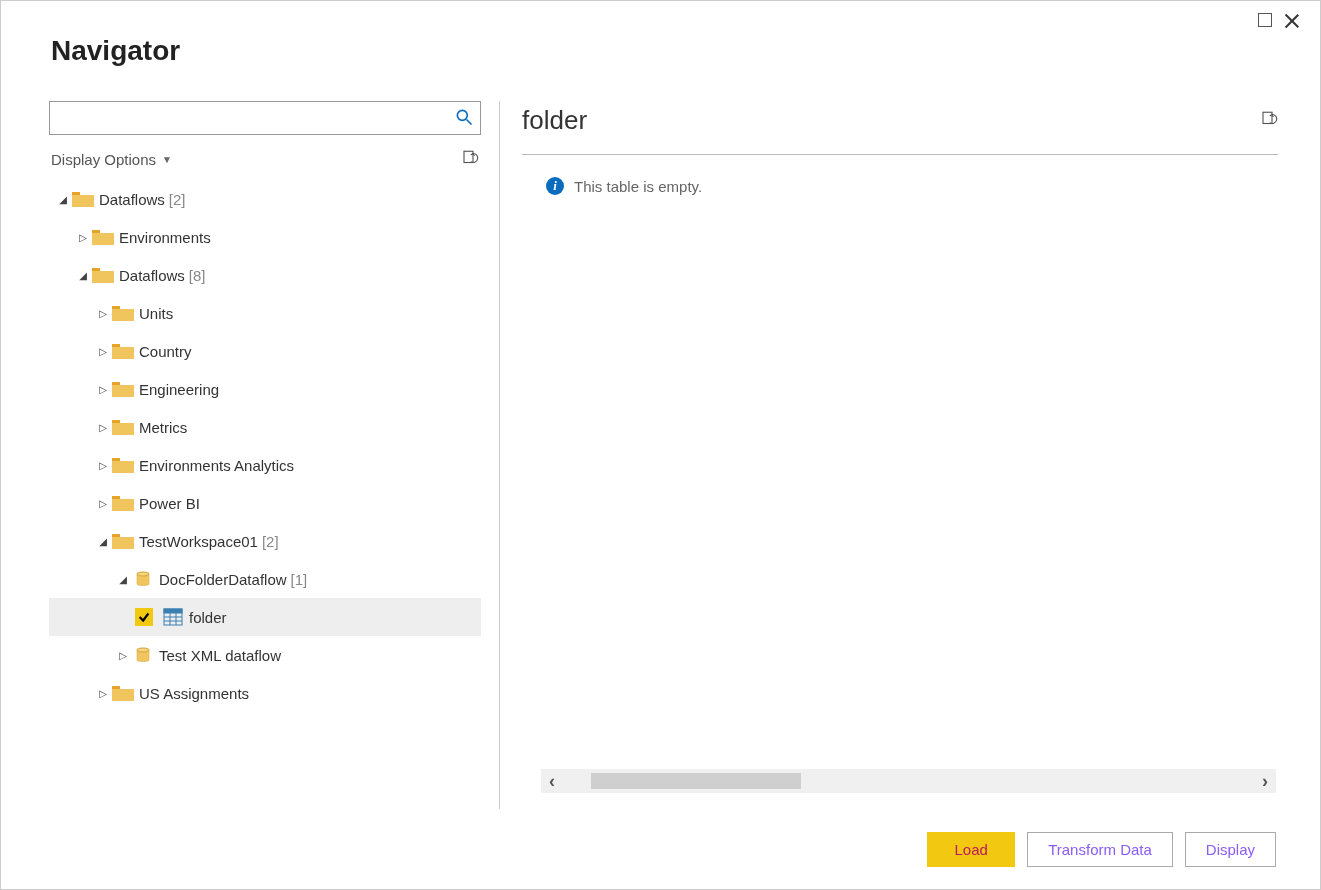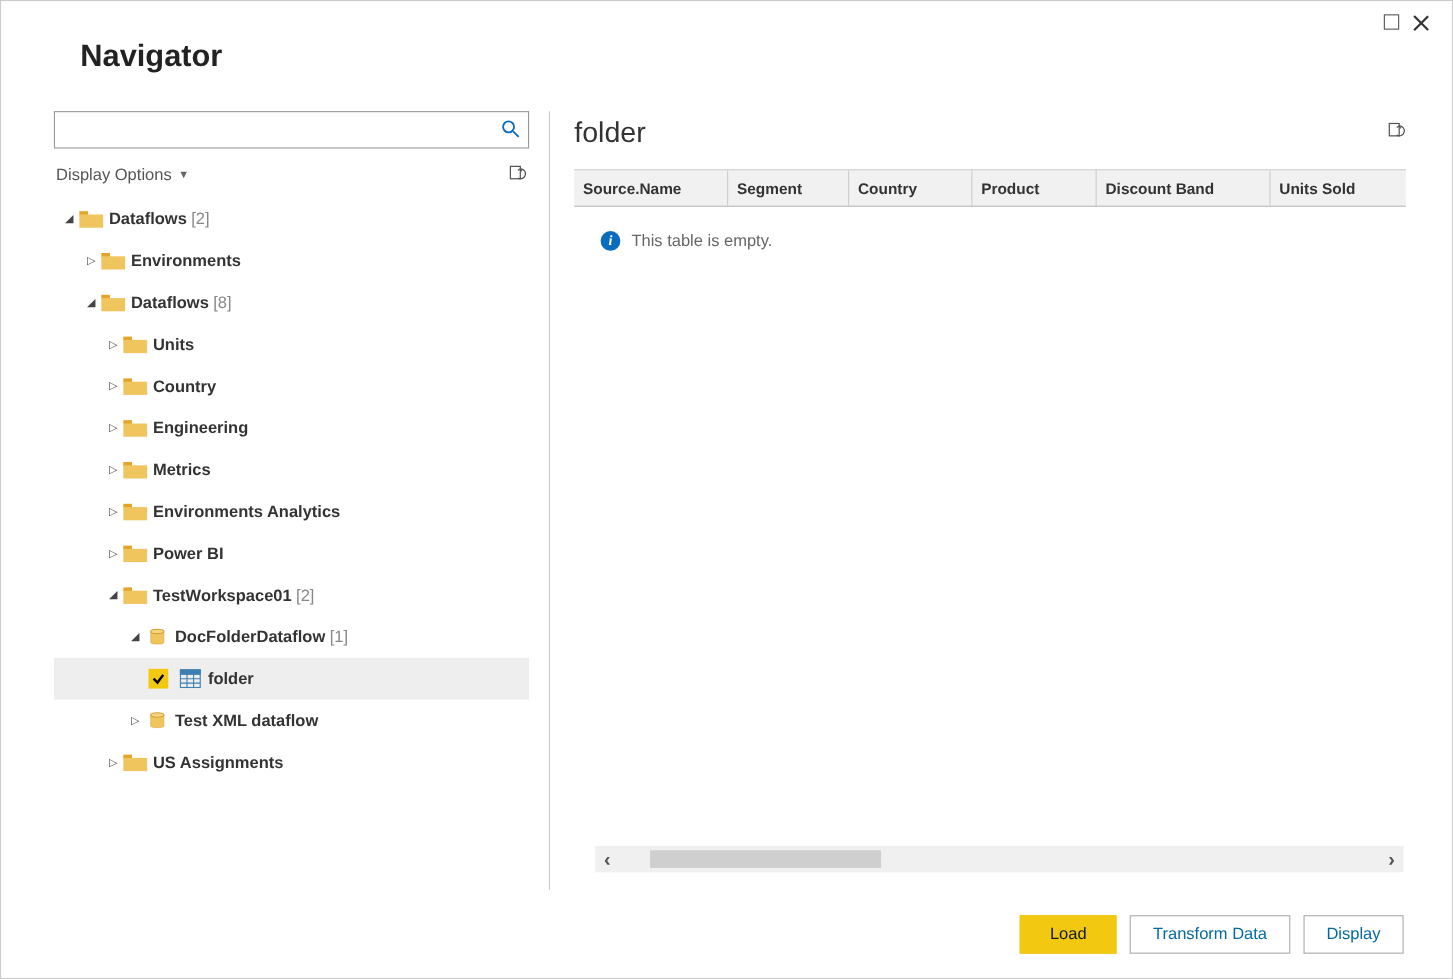--- a/index.html
+++ b/index.html
@@ -24,21 +24,21 @@
 .titlebar .x { width: 16px; height: 16px; position: relative; cursor: pointer; }
 .titlebar .x::before, .titlebar .x::after {
   content: ''; position: absolute; left: 7px; top: -1px; width: 1.5px; height: 18px; background: #333;
 }
 .titlebar .x::before { transform: rotate(45deg); }
 .titlebar .x::after  { transform: rotate(-45deg); }
 
 .page-title {
   font-size: 28px;
   font-weight: 600;
-  padding: 34px 0 0 72px;
+  padding: 34px 0 0 50px;
   color: #222;
 }
 
 .content {
   position: absolute;
   top: 100px;
   left: 48px;
   right: 42px;
   bottom: 80px;
   display: flex;
@@ -99,21 +99,21 @@
 .tree-row {
   display: flex; align-items: center;
   height: 38px;
   cursor: pointer;
 }
 .tree-row.selected { background: #eeeeee; }
 .tree-row .twisty {
   width: 12px; text-align: center; font-size: 10px; color: #444;
 }
 .tree-row .folder-ic { width: 24px; height: 22px; margin: 0 4px 0 2px; display:flex;align-items:center;justify-content:center;}
-.tree-row .lbl { white-space: nowrap; font-weight: bold; }
+.tree-row .lbl { white-space: nowrap; }
 .tree-row .cnt { color: #888; margin-left: 4px; }
 
 .folder-svg { width: 22px; height: 18px; }
 .folder-svg .tabf { fill: #e5a427; }
 .folder-svg .bodyf { fill: #f1c55d; }
 
 .db-svg { width: 16px; height: 18px; }
 .db-svg path { fill: #f1c55d; stroke: #d5a436; stroke-width:0.5; }
 
 .table-svg { width: 20px; height: 18px; }
@@ -181,23 +181,23 @@
   right: 44px;
   display: flex; gap: 12px;
 }
 .btn {
   min-width: 88px;
   padding: 8px 20px;
   font-size: 15px;
   cursor: pointer;
   border: 1px solid #aaa;
   background: #fff;
-  color: #0369a1;
-}
-.btn.primary { background: #f2c811; border-color: #f2c811; color: #0f172a;}
+  color: #8b5cf6;
+}
+.btn.primary { background: #f2c811; border-color: #f2c811; color: #be185d;}
 </style>
 </head>
 <body>
 
 <div class="titlebar">
   <span class="sq"></span>
   <span class="x"></span>
 </div>
 
 <div class="page-title">Navigator</div>
@@ -429,28 +429,20 @@
       <span class="preview-title">folder</span>
       <span class="refresh-icon">
         <svg viewBox="0 0 24 24" fill="none">
             <rect x="4" y="3" width="12" height="15" stroke-width="1.5"></rect>
             <path d="M16 6 a6 6 0 1 1 -3 11" stroke-width="1.5"></path>
             <path d="M18 9 l-2-3 l-3 2" stroke-width="1.5"></path>
           </svg>
       </span>
     </div>
     <div class="table-wrap">
-      <div class="col-headers">
-        <div class="col" style="width:140px">Source.Name</div>
-        <div class="col" style="width:110px">Segment</div>
-        <div class="col" style="width:112px">Country</div>
-        <div class="col" style="width:113px">Product</div>
-        <div class="col" style="width:158px">Discount Band</div>
-        <div class="col" style="flex:1;border-right:none">Units Sold</div>
-      </div>
       <div class="table-body-row">
         <span class="info-ic">i</span>
         <span>This table is empty.</span>
       </div>
     </div>
   </div>
 </div>
 
 <div class="scrollbar">
   <span class="chev">‹</span>

